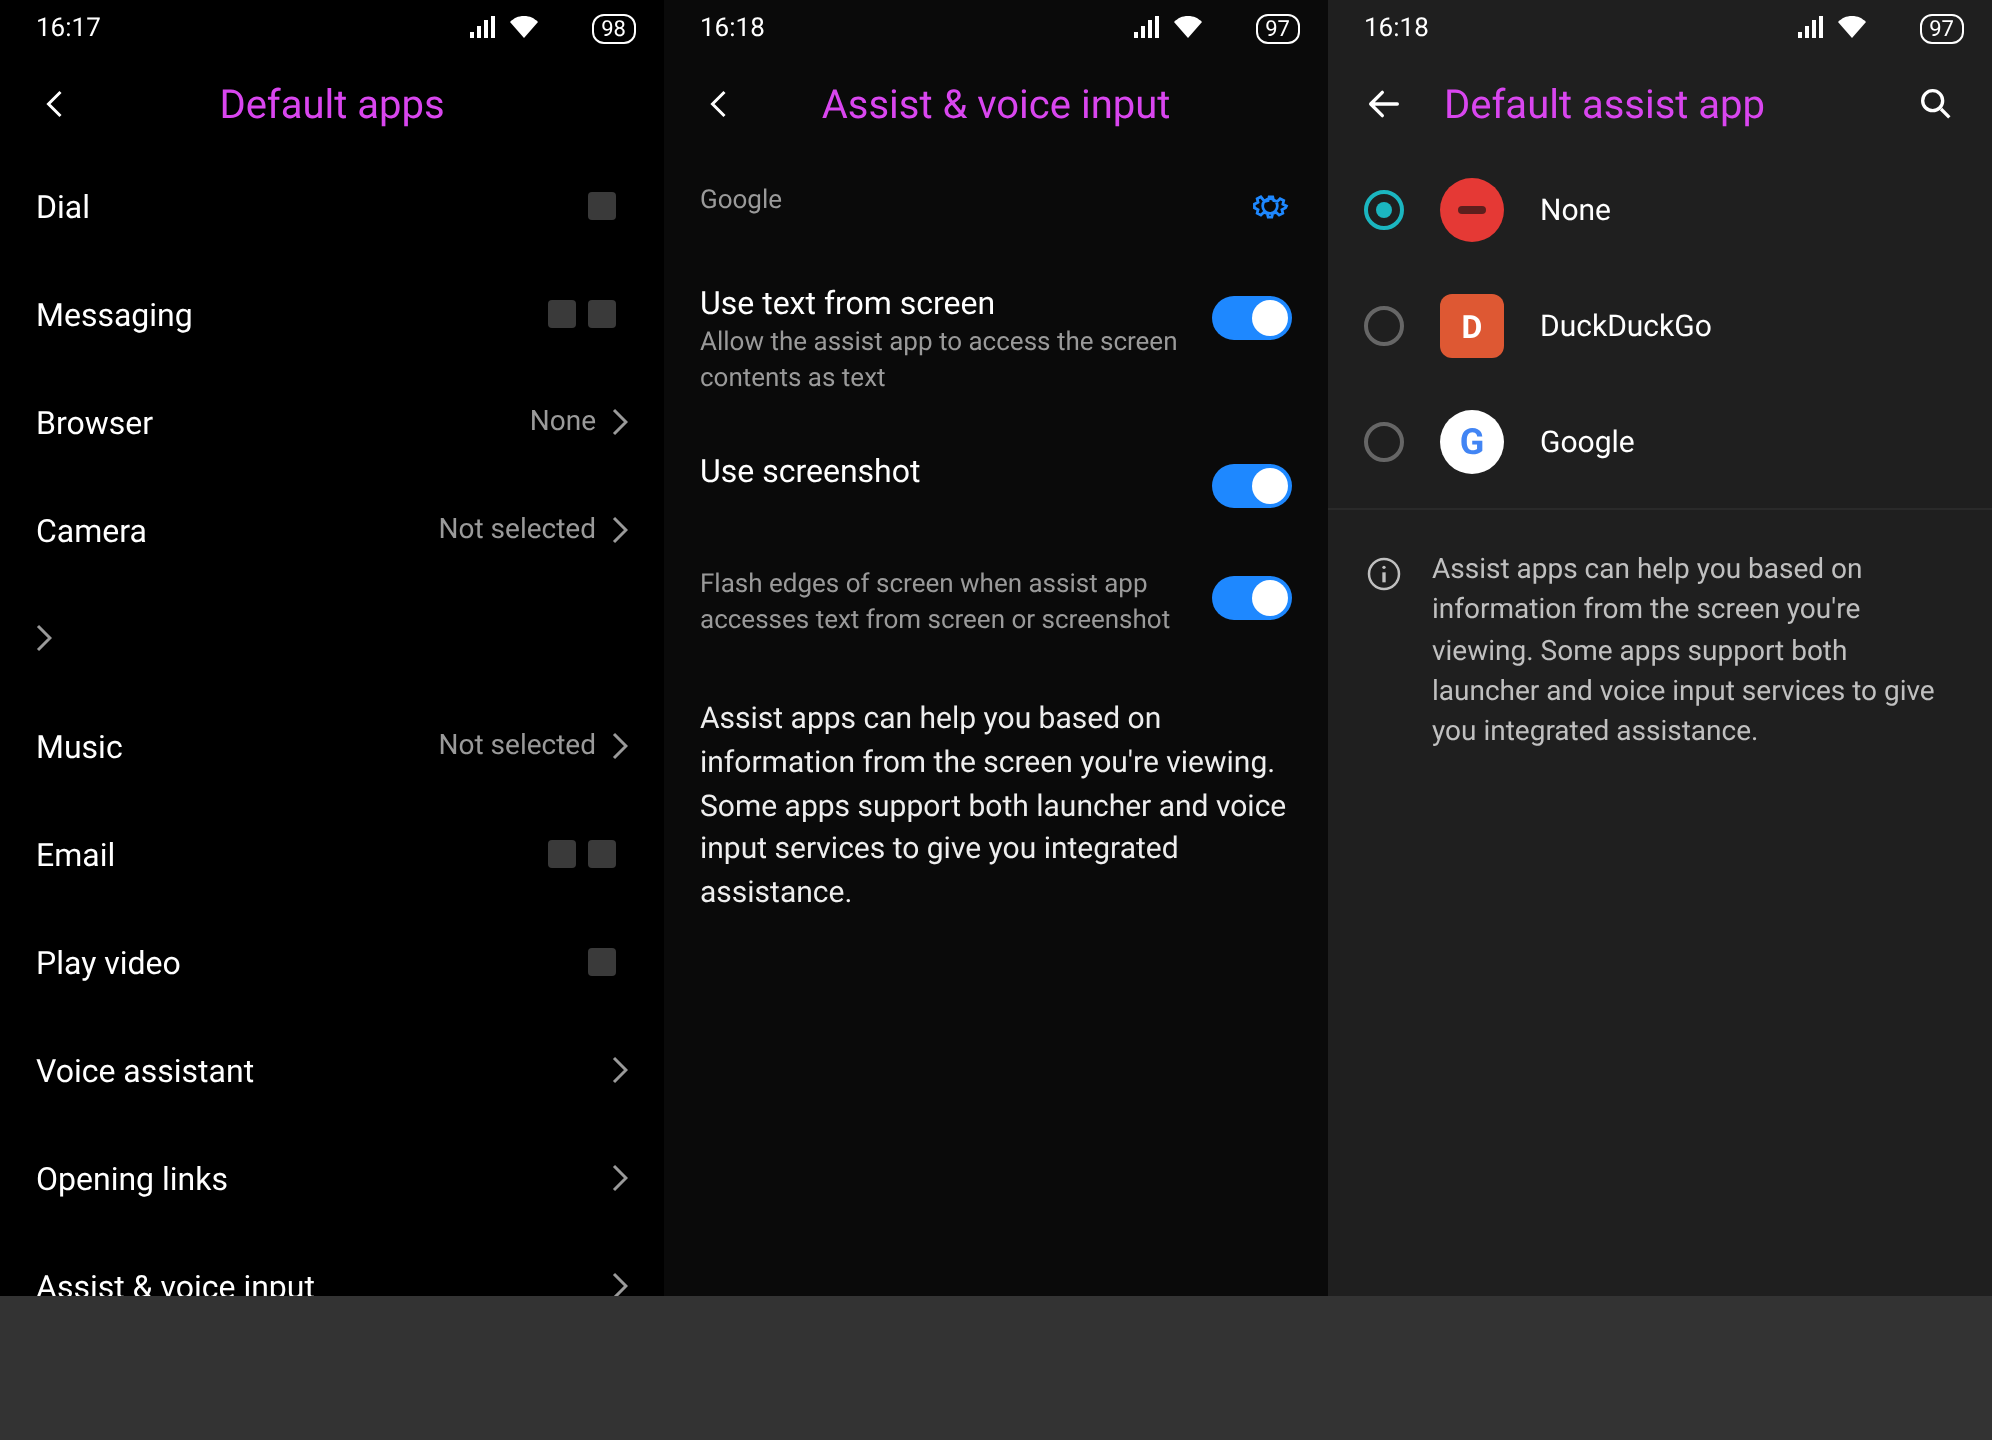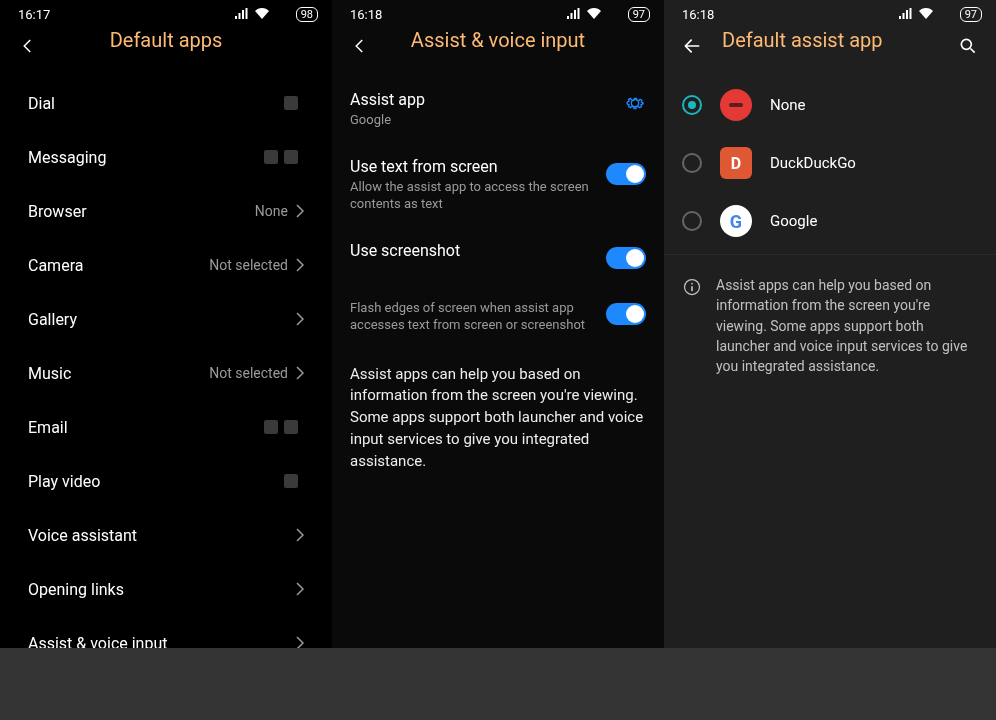--- a/index.html
+++ b/index.html
@@ -20,29 +20,29 @@
   .p2{width:332px;background:var(--bg2);}
   .p3{width:332px;background:var(--bg3);}
 
   
   .sbar{display:flex;align-items:center;justify-content:space-between;height:28px;padding:0 14px 0 18px;color:#fff;font-size:13px;}
   .sbar .right{display:flex;align-items:center;gap:6px;}
   .sig-icon,.wifi-icon,.batt{display:inline-flex;align-items:center;}
   .batt{border:1px solid #fff;border-radius:6px;padding:0 4px;font-size:11px;display:flex;align-items:center;height:15px;margin-left:20px;}
 
   
-  .tbar{display:flex;align-items:flex-start;height:48px;padding:0 10px;color:#fdba74;}
+  .tbar{display:flex;align-items:center;height:48px;padding:0 10px;color:#d946ef;}
   .tbar .back{width:36px;height:36px;display:flex;align-items:center;justify-content:center;}
   .tbar h1{flex:1;text-align:center;font-weight:400;font-size:20px;margin:0;}
   .tbar .spacer{width:36px;}
   .p3 .tbar h1{text-align:left;font-size:20px;margin-left:12px;}
 
   
   .list{flex:1;overflow:hidden;}
-  .row{display:flex;align-items:center;padding:0 28px;min-height:54px;color:#fff;}
+  .row{display:flex;align-items:center;padding:0 18px;min-height:54px;color:#fff;}
   .row .label{flex:1;font-size:16px;}
   .row .value{color:var(--muted);font-size:14px;margin-right:8px;}
   .chev{color:var(--muted);font-size:18px;}
   .row .blobs{display:flex;gap:6px;margin-right:6px;}
   .blob{width:14px;height:14px;background:#3a3a3a;border-radius:2px;}
 
   .footer{background:#121212;height:60px;display:flex;flex-direction:column;align-items:flex-start;justify-content:center;color:#ddd;font-size:13px;gap:4px;}
   .footer .ic{width:18px;height:18px;border:2px solid #ddd;border-radius:3px;position:relative;}
   .footer .ic:after{content:"";position:absolute;inset:3px;border:2px solid #ddd;border-left:none;border-bottom:none;border-radius:0 2px 0 0;}
 
@@ -131,21 +131,20 @@
         <div class="row">
           <span class="label">Camera</span>
           <span class="value">Not selected</span>
           <span class="chev">
             <svg width="8" height="14" viewBox="0 0 8 14">
               <path d="M1 1l6 6-6 6" stroke="#9a9a9a" stroke-width="1.5" fill="none"></path>
             </svg>
           </span>
         </div>
         <div class="row">
-          <span class="label">Gallery</span>
           <span class="chev">
             <svg width="8" height="14" viewBox="0 0 8 14">
               <path d="M1 1l6 6-6 6" stroke="#9a9a9a" stroke-width="1.5" fill="none"></path>
             </svg>
           </span>
         </div>
         <div class="row">
           <span class="label">Music</span>
           <span class="value">Not selected</span>
           <span class="chev">
@@ -222,21 +221,20 @@
         <svg width="18" height="18" viewBox="0 0 24 24">
             <path d="M15 4l-8 8 8 8" stroke="#fff" stroke-width="2" fill="none"></path>
           </svg>
       </div>
       <h1>Assist &amp; voice input</h1>
       <div class="spacer"></div>
     </div>
     <div class="list" id="list2">
         <div class="srow">
           <div class="txt">
-            <div class="title">Assist app</div>
             <div class="sub">Google</div>
           </div>
           <span class="gear">
             <svg width="22" height="22" viewBox="0 0 24 24">
               <path d="M12 8a4 4 0 100 8 4 4 0 000-8zm9 4l-2-1 .5-2-2-1-1.5 1.5-2-.5-.5-2h-2l-.5 2-2 .5L7 7l-2 1 .5 2-2 1v2l2 1-.5 2 2 1 1.5-1.5 2 .5.5 2h2l.5-2 2-.5L17 17l2-1-.5-2 2-1z" fill="none" stroke="#1e88ff" stroke-width="1.5"></path>
             </svg>
           </span>
         </div>
         <div class="srow">
           <div class="txt">

